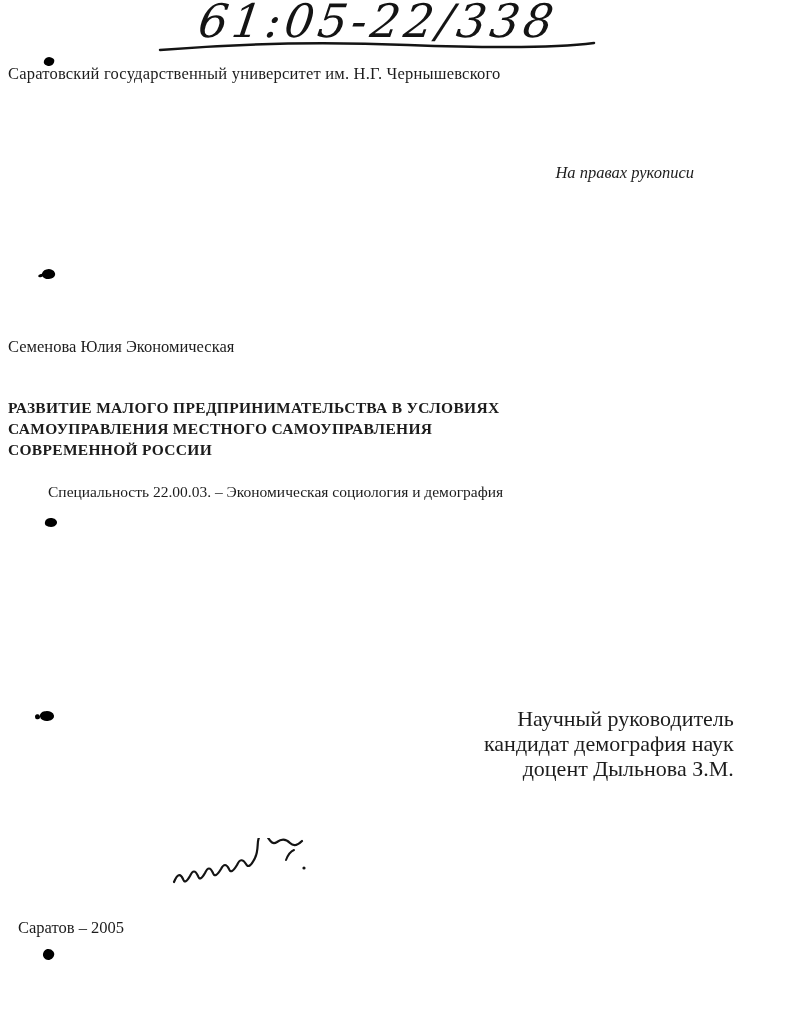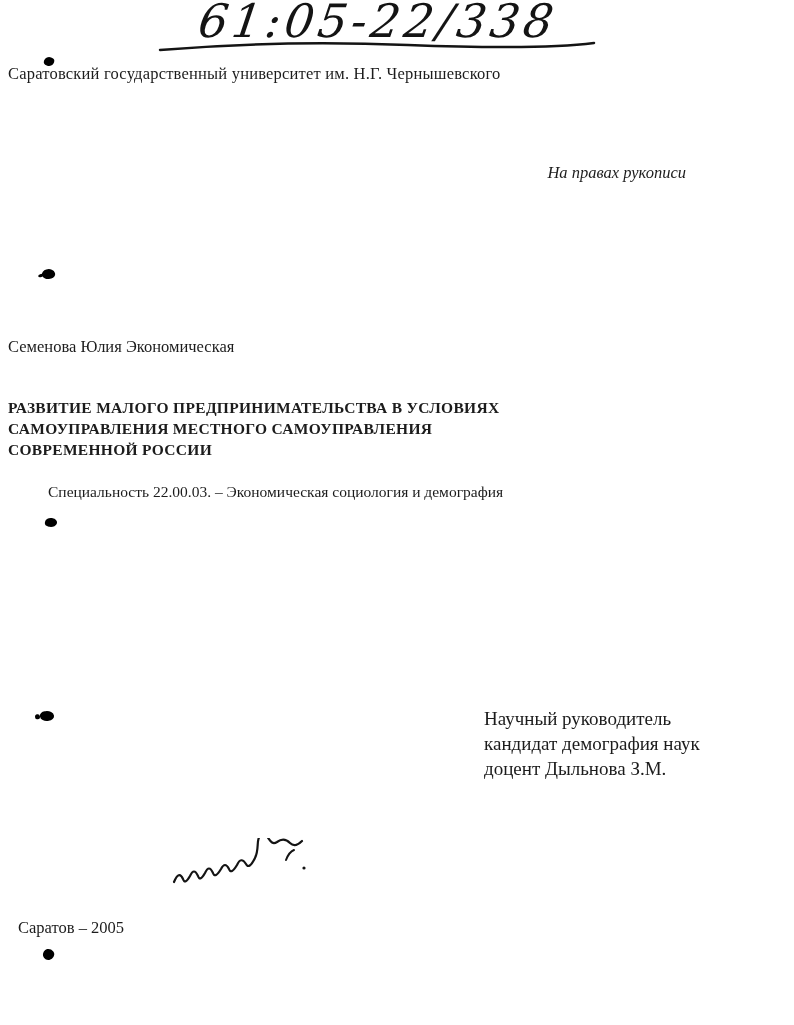--- a/index.html
+++ b/index.html
@@ -47,21 +47,21 @@
     height: 18px;
   }
   .university {
     top: 64px;
     font-size: 16.5px;
     letter-spacing: 0.2px;
   }
   .manuscript-note {
     position: absolute;
     top: 163px;
-    right: 108px;
+    right: 100px;
     font-style: italic;
     font-size: 16.5px;
   }
   .author {
     top: 337px;
     font-size: 16.5px;
   }
   .main-title {
     top: 376px;
     font-weight: bold;
@@ -77,23 +77,23 @@
   }
   .dissertation-block {
     top: 582px;
     font-size: 16.5px;
     line-height: 25px;
   }
   .advisor-block {
     position: absolute;
     top: 706px;
     left: 484px;
-    font-size: 19px;
+    font-size: 22px;
     line-height: 25px;
-    text-align: left;
+    text-align: right;
   }
   .signature {
     position: absolute;
     top: 838px;
     left: 168px;
     width: 160px;
     height: 60px;
   }
   .city-year {
     top: 918px;

